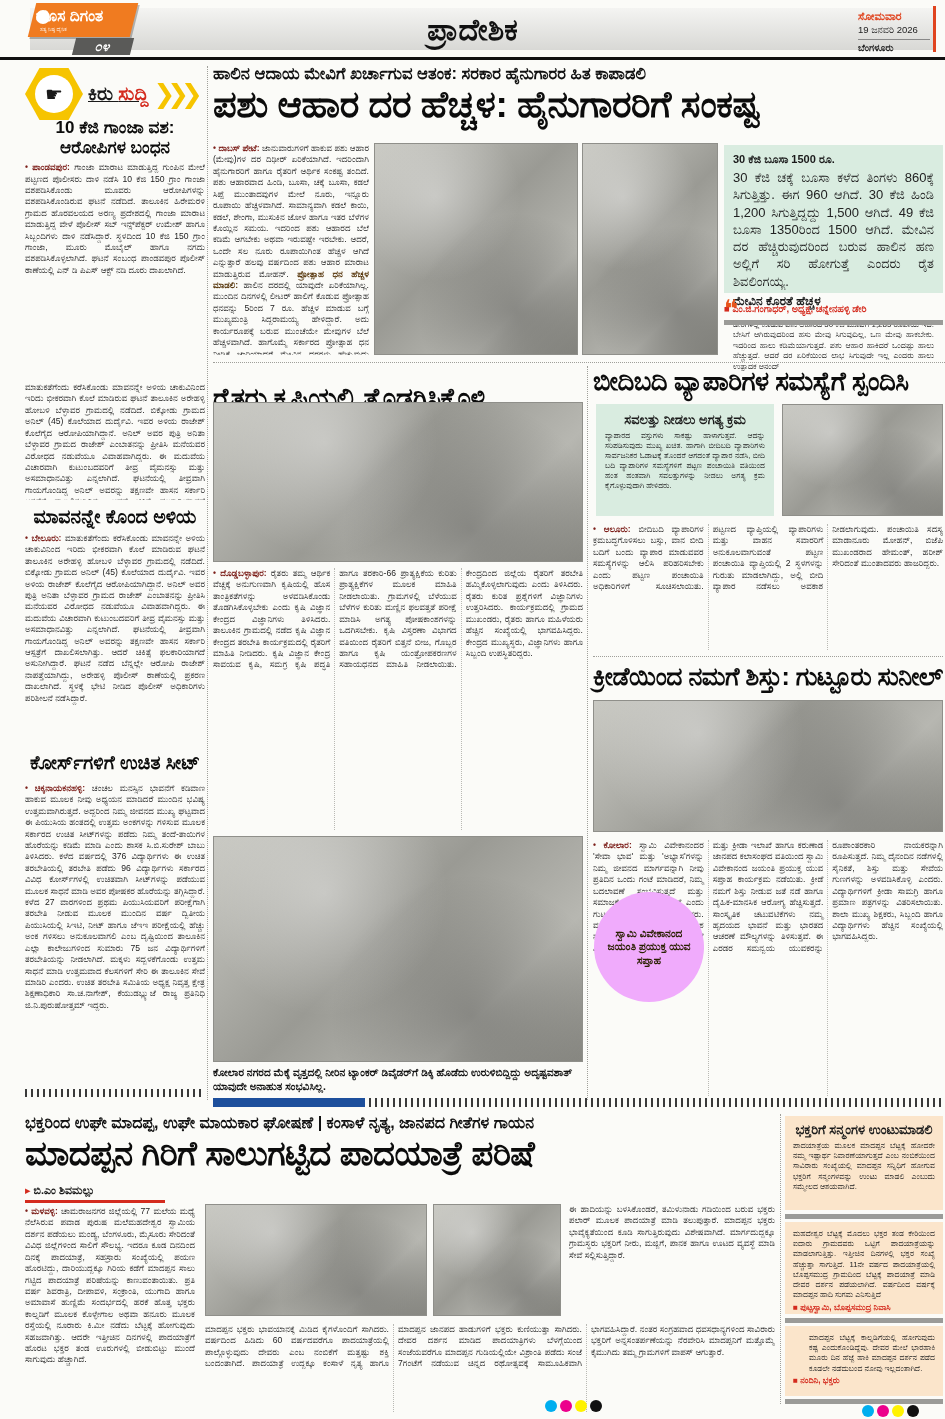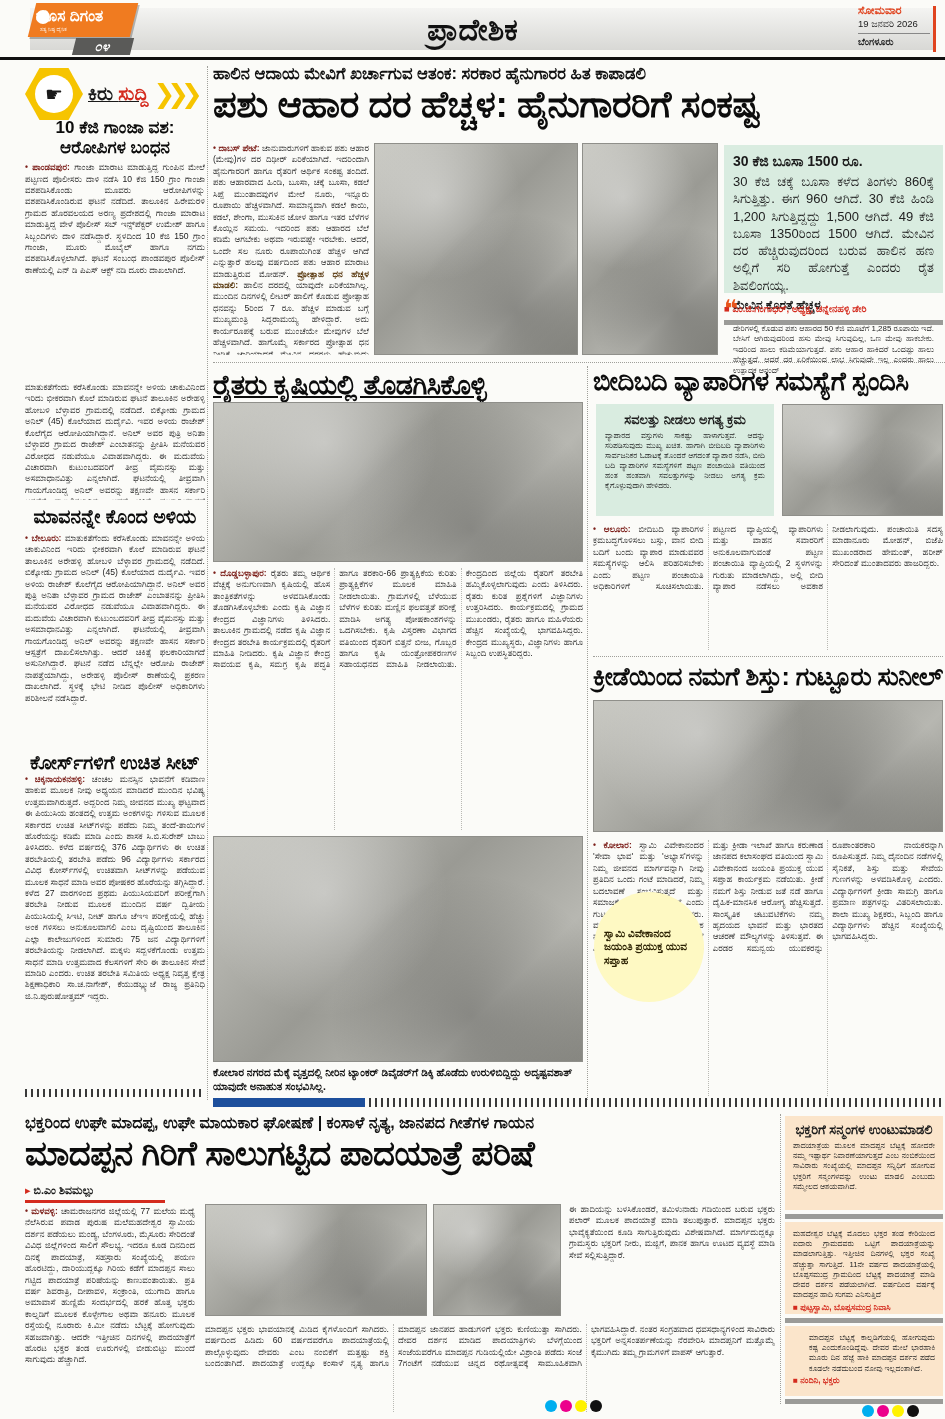--- a/index.html
+++ b/index.html
@@ -30,39 +30,39 @@
   .cmyk span{width:12px;height:12px;border-radius:50%;display:inline-block;}
   .caption{font-weight:bold;font-size:10.5px;line-height:1.3;color:#111;}
   
   .band{background:linear-gradient(#f4f4f2,#d8d8d5);}
   .logo-skew{background:#f07b20;transform:skewX(-14deg);box-shadow:2px 2px 0 rgba(0,0,0,.25);}
   .num-skew{background:#5a5a58;transform:skewX(-14deg);color:#fff;text-align:center;}
   .badge-hex{width:58px;height:52px;background:#f6c400;clip-path:polygon(25% 0,75% 0,100% 50%,75% 100%,25% 100%,0 50%);
              display:flex;align-items:center;justify-content:center;}
   .badge-hex .hand{background:#fff;border-radius:50%;width:38px;height:38px;display:flex;align-items:center;justify-content:center;font-size:20px;}
   .chev{color:#f6c400;font-weight:900;font-size:26px;letter-spacing:-8px;}
-  .circle-note{border-radius:50%;background:#fef9c3;display:flex;align-items:center;justify-content:center;
-               font-weight:bold;color:#2a2000;padding:10px;box-sizing:border-box;}
+  .circle-note{border-radius:50%;background:#f0abfc;display:flex;align-items:center;justify-content:center;
+               text-align:center;font-weight:bold;color:#2a2000;padding:10px;box-sizing:border-box;}
   .side-head{font-weight:700;font-size:17px;text-align:center;line-height:1.15;color:#0c0c0c;}
 </style>
 </head>
 <body>
 
 <div class="page">
 
   <div class="abs band" style="left:30px;top:8px;width:905px;height:42px;"></div>
   <div class="abs" style="left:300px;top:13px;width:345px;text-align:center;font-size:30px;font-weight:800;color:#111;">ಪ್ರಾದೇಶಿಕ</div>
 
   <div class="abs logo-skew" style="left:32px;top:3px;width:102px;height:34px;"></div>
   <div class="abs" style="left:36px;top:7px;width:100px;color:#fff;font-weight:800;font-size:15.5px;white-space:nowrap;">ಹೊಸ ದಿಗಂತ</div>
   <div class="abs" style="left:40px;top:26px;width:95px;color:#fff;font-size:5.5px;">ಸತ್ಯ ನಿಷ್ಠ ದೈನಿಕ</div>
   <div class="abs" style="left:36px;top:10px;width:14px;height:14px;border-radius:50%;background:#fff;"></div>
   <div class="abs num-skew" style="left:74px;top:38px;width:58px;height:17px;font-weight:800;font-size:13px;line-height:17px;">೦೪</div>
 
-  <div class="abs" style="left:858px;top:4px;width:72px;text-align:left;">
+  <div class="abs" style="left:858px;top:10px;width:72px;text-align:left;">
     <div style="color:#e0441f;font-weight:800;font-size:11px;">ಸೋಮವಾರ</div>
     <div style="font-size:9.5px;color:#222;margin-top:1px;">19 ಜನವರಿ 2026</div>
     <div style="border-top:1px solid #888;margin-top:3px;padding-top:2px;font-size:9.5px;font-weight:700;color:#222;">ಬೆಂಗಳೂರು</div>
   </div>
   <div class="abs" style="left:933px;top:6px;width:3px;height:46px;background:#e0441f;"></div>
   <div class="abs" style="left:0;top:57px;width:945px;height:3px;background:#111;"></div>
 
   <div class="abs dotline-v" style="left:207px;top:66px;height:1034px;"></div>
 
   <div class="abs" style="left:25px;top:74px;width:180px;height:40px;display:flex;align-items:center;gap:5px;">
@@ -88,55 +88,55 @@
     <div class="body-text jt" style="height:118px;">ಮಾತುಕತೆಗೆಂದು ಕರೆಸಿಕೊಂಡು ಮಾವನನ್ನೇ ಅಳಿಯ ಚಾಕುವಿನಿಂದ ಇರಿದು ಭೀಕರವಾಗಿ ಕೊಲೆ ಮಾಡಿರುವ ಘಟನೆ ತಾಲೂಕಿನ ಅರೇಹಳ್ಳಿ ಹೋಬಳಿ ಬೆಳ್ಳಾವರ ಗ್ರಾಮದಲ್ಲಿ ನಡೆದಿದೆ. ಬಿಕ್ಕೋಡು ಗ್ರಾಮದ ಅನಿಲ್ (45) ಕೊಲೆಯಾದ ದುರ್ದೈವಿ. ಇವರ ಅಳಿಯ ರಾಜೇಶ್ ಕೊಲೆಗೈದ ಆರೋಪಿಯಾಗಿದ್ದಾನೆ. ಅನಿಲ್ ಅವರ ಪುತ್ರಿ ಅನಿತಾ ಬೆಳ್ಳಾವರ ಗ್ರಾಮದ ರಾಜೇಶ್ ಎಂಬಾತನನ್ನು ಪ್ರೀತಿಸಿ ಮನೆಯವರ ವಿರೋಧದ ನಡುವೆಯೂ ವಿವಾಹವಾಗಿದ್ದರು. ಈ ಮದುವೆಯ ವಿಚಾರವಾಗಿ ಕುಟುಂಬದವರಿಗೆ ತೀವ್ರ ವೈಮನಸ್ಸು ಮತ್ತು ಅಸಮಾಧಾನವಿತ್ತು ಎನ್ನಲಾಗಿದೆ. ಘಟನೆಯಲ್ಲಿ ತೀವ್ರವಾಗಿ ಗಾಯಗೊಂಡಿದ್ದ ಅನಿಲ್ ಅವರನ್ನು ತಕ್ಷಣವೇ ಹಾಸನ ಸರ್ಕಾರಿ ಆಸ್ಪತ್ರೆಗೆ ದಾಖಲಿಸಲಾಗಿತ್ತು. ಆದರೆ ಚಿಕಿತ್ಸೆ ಫಲಕಾರಿಯಾಗದೆ ಅಸುನೀಗಿದ್ದಾರೆ. ಘಟನೆ ನಡೆದ ಬೆನ್ನಲ್ಲೇ ಆರೋಪಿ ರಾಜೇಶ್ ನಾಪತ್ತೆಯಾಗಿದ್ದು, ಅರೇಹಳ್ಳಿ ಪೊಲೀಸ್ ಠಾಣೆಯಲ್ಲಿ ಪ್ರಕರಣ ದಾಖಲಾಗಿದೆ. ಸ್ಥಳಕ್ಕೆ ಭೇಟಿ ನೀಡಿದ ಪೊಲೀಸ್ ಅಧಿಕಾರಿಗಳು ಪರಿಶೀಲನೆ ನಡೆಸಿದ್ದಾರೆ.</div>
     <div class="side-head" style="font-size:19px;margin-top:6px;">ಮಾವನನ್ನೇ ಕೊಂದ ಅಳಿಯ</div>
     <div class="body-text jt" style="margin-top:5px;height:212px;">
       <span class="lead-in">• ಬೇಲೂರು:</span>
       <span>ಮಾತುಕತೆಗೆಂದು ಕರೆಸಿಕೊಂಡು ಮಾವನನ್ನೇ ಅಳಿಯ ಚಾಕುವಿನಿಂದ ಇರಿದು ಭೀಕರವಾಗಿ ಕೊಲೆ ಮಾಡಿರುವ ಘಟನೆ ತಾಲೂಕಿನ ಅರೇಹಳ್ಳಿ ಹೋಬಳಿ ಬೆಳ್ಳಾವರ ಗ್ರಾಮದಲ್ಲಿ ನಡೆದಿದೆ. ಬಿಕ್ಕೋಡು ಗ್ರಾಮದ ಅನಿಲ್ (45) ಕೊಲೆಯಾದ ದುರ್ದೈವಿ. ಇವರ ಅಳಿಯ ರಾಜೇಶ್ ಕೊಲೆಗೈದ ಆರೋಪಿಯಾಗಿದ್ದಾನೆ. ಅನಿಲ್ ಅವರ ಪುತ್ರಿ ಅನಿತಾ ಬೆಳ್ಳಾವರ ಗ್ರಾಮದ ರಾಜೇಶ್ ಎಂಬಾತನನ್ನು ಪ್ರೀತಿಸಿ ಮನೆಯವರ ವಿರೋಧದ ನಡುವೆಯೂ ವಿವಾಹವಾಗಿದ್ದರು. ಈ ಮದುವೆಯ ವಿಚಾರವಾಗಿ ಕುಟುಂಬದವರಿಗೆ ತೀವ್ರ ವೈಮನಸ್ಸು ಮತ್ತು ಅಸಮಾಧಾನವಿತ್ತು ಎನ್ನಲಾಗಿದೆ. ಘಟನೆಯಲ್ಲಿ ತೀವ್ರವಾಗಿ ಗಾಯಗೊಂಡಿದ್ದ ಅನಿಲ್ ಅವರನ್ನು ತಕ್ಷಣವೇ ಹಾಸನ ಸರ್ಕಾರಿ ಆಸ್ಪತ್ರೆಗೆ ದಾಖಲಿಸಲಾಗಿತ್ತು. ಆದರೆ ಚಿಕಿತ್ಸೆ ಫಲಕಾರಿಯಾಗದೆ ಅಸುನೀಗಿದ್ದಾರೆ. ಘಟನೆ ನಡೆದ ಬೆನ್ನಲ್ಲೇ ಆರೋಪಿ ರಾಜೇಶ್ ನಾಪತ್ತೆಯಾಗಿದ್ದು, ಅರೇಹಳ್ಳಿ ಪೊಲೀಸ್ ಠಾಣೆಯಲ್ಲಿ ಪ್ರಕರಣ ದಾಖಲಾಗಿದೆ. ಸ್ಥಳಕ್ಕೆ ಭೇಟಿ ನೀಡಿದ ಪೊಲೀಸ್ ಅಧಿಕಾರಿಗಳು ಪರಿಶೀಲನೆ ನಡೆಸಿದ್ದಾರೆ.</span>
     </div>
   </div>
 
   <div class="abs" style="left:25px;top:752px;width:180px;">
     <div class="side-head" style="font-size:19px;">ಕೋರ್ಸ್‌ಗಳಿಗೆ ಉಚಿತ ಸೀಟ್</div>
-    <div class="body-text jt" style="margin-top:0;height:300px;">
+    <div class="body-text jt" style="margin-top:9px;height:300px;">
       <span class="lead-in">• ಚಿಕ್ಕನಾಯಕನಹಳ್ಳಿ:</span>
       <span>ಚಂಚಲ ಮನಸ್ಸಿನ ಭಾವನೆಗೆ ಕಡಿವಾಣ ಹಾಕುವ ಮೂಲಕ ನೀವು ಅಧ್ಯಯನ ಮಾಡಿದರೆ ಮುಂದಿನ ಭವಿಷ್ಯ ಉತ್ತಮವಾಗಿರುತ್ತದೆ. ಅದ್ದರಿಂದ ನಿಮ್ಮ ಜೀವನದ ಮುಖ್ಯ ಘಟ್ಟವಾದ ಈ ಪಿಯುಸಿಯ ಹಂತದಲ್ಲಿ ಉತ್ತಮ ಅಂಕಗಳನ್ನು ಗಳಿಸುವ ಮೂಲಕ ಸರ್ಕಾರದ ಉಚಿತ ಸೀಟ್‌ಗಳನ್ನು ಪಡೆದು ನಿಮ್ಮ ತಂದೆ-ತಾಯಿಗಳ ಹೊರೆಯನ್ನು ಕಡಿಮೆ ಮಾಡಿ ಎಂದು ಶಾಸಕ ಸಿ.ಬಿ.ಸುರೇಶ್ ಬಾಬು ತಿಳಿಸಿದರು. ಕಳೆದ ವರ್ಷದಲ್ಲಿ 376 ವಿದ್ಯಾರ್ಥಿಗಳು ಈ ಉಚಿತ ತರಬೇತಿಯಲ್ಲಿ ತರಬೇತಿ ಪಡೆದು 96 ವಿದ್ಯಾರ್ಥಿಗಳು ಸರ್ಕಾರದ ವಿವಿಧ ಕೋರ್ಸ್‌ಗಳಲ್ಲಿ ಉಚಿತವಾಗಿ ಸೀಟ್‌ಗಳನ್ನು ಪಡೆಯುವ ಮೂಲಕ ಸಾಧನೆ ಮಾಡಿ ಅವರ ಪೋಷಕರ ಹೊರೆಯನ್ನು ತಗ್ಗಿಸಿದ್ದಾರೆ. ಕಳೆದ 27 ವಾರಗಳಿಂದ ಪ್ರಥಮ ಪಿಯುಸಿಯವರಿಗೆ ಪರೀಕ್ಷೆಗಾಗಿ ತರಬೇತಿ ನೀಡುವ ಮೂಲಕ ಮುಂದಿನ ವರ್ಷ ದ್ವಿತೀಯ ಪಿಯುಸಿಯಲ್ಲಿ ಸಿಇಟಿ, ನೀಟ್ ಹಾಗೂ ಜೆಇಇ ಪರೀಕ್ಷೆಯಲ್ಲಿ ಹೆಚ್ಚು ಅಂಕ ಗಳಿಸಲು ಅನುಕೂಲವಾಗಲಿ ಎಂಬ ದೃಷ್ಟಿಯಿಂದ ತಾಲೂಕಿನ ಎಲ್ಲಾ ಕಾಲೇಜುಗಳಿಂದ ಸುಮಾರು 75 ಜನ ವಿದ್ಯಾರ್ಥಿಗಳಿಗೆ ತರಬೇತಿಯನ್ನು ನೀಡಲಾಗಿದೆ. ಮಕ್ಕಳು ಸದ್ಬಳಕೆಗೊಂಡು ಉತ್ತಮ ಸಾಧನೆ ಮಾಡಿ ಉತ್ತಮವಾದ ಕೆಲಸಗಳಿಗೆ ಸೇರಿ ಈ ತಾಲೂಕಿನ ಸೇವೆ ಮಾಡಿರಿ ಎಂದರು. ಉಚಿತ ತರಬೇತಿ ಸಮಿತಿಯ ಅಧ್ಯಕ್ಷ ನಿವೃತ್ತ ಕ್ಷೇತ್ರ ಶಿಕ್ಷಣಾಧಿಕಾರಿ ಸಾ.ಚ.ನಾಗೇಶ್, ಕೆಯುಡಬ್ಲ್ಯುಜೆ ರಾಜ್ಯ ಪ್ರತಿನಿಧಿ ಜಿ.ನಿ.ಪುರುಷೋತ್ತಮ್ ಇದ್ದರು.</span>
     </div>
   </div>
 
   <div class="abs kicker" style="left:213px;top:64px;width:730px;font-size:16.5px;">ಹಾಲಿನ ಆದಾಯ ಮೇವಿಗೆ ಖರ್ಚಾಗುವ ಆತಂಕ: ಸರಕಾರ ಹೈನುಗಾರರ ಹಿತ ಕಾಪಾಡಲಿ</div>
   <div class="abs headline" style="left:213px;top:86px;width:732px;font-size:37px;">ಪಶು ಆಹಾರ ದರ ಹೆಚ್ಚಳ: ಹೈನುಗಾರರಿಗೆ ಸಂಕಷ್ಟ</div>
 
   <div class="abs body-text jt" style="left:213px;top:143px;width:156px;height:212px;">
     <span class="lead-in">• ದಾಬಸ್ ಪೇಟೆ:</span>
     <span>ಜಾನುವಾರುಗಳಿಗೆ ಹಾಕುವ ಪಶು ಆಹಾರ (ಮೇವು)ಗಳ ದರ ದಿಢೀರ್ ಏರಿಕೆಯಾಗಿದೆ. ಇದರಿಂದಾಗಿ ಹೈನುಗಾರರಿಗೆ ಹಾಗೂ ರೈತರಿಗೆ ಆರ್ಥಿಕ ಸಂಕಷ್ಟ ತಂದಿದೆ. ಪಶು ಆಹಾರವಾದ ಹಿಂಡಿ, ಬೂಸಾ, ಚಕ್ಕೆ ಬೂಸಾ, ಕಡಲೆ ಸಿಪ್ಪೆ ಮುಂತಾದವುಗಳ ಮೇಲೆ ನೂರು, ಇನ್ನೂರು ರೂಪಾಯಿ ಹೆಚ್ಚಳವಾಗಿದೆ. ಸಾಮಾನ್ಯವಾಗಿ ಕಡಲೆ ಕಾಯಿ, ಕಡಲೆ, ಶೇಂಗಾ, ಮುಸುಕಿನ ಜೋಳ ಹಾಗೂ ಇತರ ಬೆಳೆಗಳ ಕೊಯ್ಲಿನ ಸಮಯ. ಇದರಿಂದ ಪಶು ಆಹಾರದ ಬೆಲೆ ಕಡಿಮೆ ಆಗಬೇಕು ಅಥವಾ ಇರುವಷ್ಟೇ ಇರಬೇಕು. ಆದರೆ, ಒಂದೇ ಸಲ ನೂರು ರೂಪಾಯಿಗಿಂತ ಹೆಚ್ಚಳ ಆಗಿದೆ ಎನ್ನುತ್ತಾರೆ ಹಲವು ವರ್ಷದಿಂದ ಪಶು ಆಹಾರ ಮಾರಾಟ ಮಾಡುತ್ತಿರುವ ಮೋಹನ್.</span>
     <span class="lead-in" style="color:#5a3a10;">ಪ್ರೋತ್ಸಾಹ ಧನ ಹೆಚ್ಚಳ ಮಾಡಲಿ:</span>
     <span>ಹಾಲಿನ ದರದಲ್ಲಿ ಯಾವುದೇ ಏರಿಕೆಯಾಗಿಲ್ಲ. ಮುಂದಿನ ದಿನಗಳಲ್ಲಿ ಲೀಟರ್ ಹಾಲಿಗೆ ಕೊಡುವ ಪ್ರೋತ್ಸಾಹ ಧನವನ್ನು 5ರಿಂದ 7 ರೂ. ಹೆಚ್ಚಳ ಮಾಡುವ ಬಗ್ಗೆ ಮುಖ್ಯಮಂತ್ರಿ ಸಿದ್ದರಾಮಯ್ಯ ಹೇಳಿದ್ದಾರೆ. ಅದು ಕಾರ್ಯರೂಪಕ್ಕೆ ಬರುವ ಮುಂಚೆಯೇ ಮೇವುಗಳ ಬೆಲೆ ಹೆಚ್ಚಳವಾಗಿದೆ. ಹಾಗೊಮ್ಮೆ ಸರ್ಕಾರದ ಪ್ರೋತ್ಸಾಹ ಧನ ನೀಡಿಕೆ ಜಾರಿಯಾದರೆ ಮೇವಿನ ದರಗಳು ಹೆಚ್ಚುವುದು ಎನ್ನುತ್ತಾರೆ ಹಾಲು ಉತ್ಪಾದಕರು.</span>
   </div>
 
   <div class="abs photo" style="left:374px;top:143px;width:204px;height:212px;"></div>
   <div class="abs photo" style="left:582px;top:143px;width:136px;height:212px;"></div>
 
   <div class="abs greenbox" style="left:724px;top:145px;width:219px;height:148px;">
-    <div style="font-size:14px;font-weight:800;">30 ಕೆಜಿ ಬೂಸಾ 1500 ರೂ.</div>
+    <div style="font-size:11px;font-weight:800;">30 ಕೆಜಿ ಬೂಸಾ 1500 ರೂ.</div>
     <div class="body-text jt" style="font-size:13px;margin-top:3px;">30 ಕೆಜಿ ಚಕ್ಕೆ ಬೂಸಾ ಕಳೆದ ತಿಂಗಳು 860ಕ್ಕೆ ಸಿಗುತ್ತಿತ್ತು. ಈಗ 960 ಆಗಿದೆ. 30 ಕೆಜಿ ಹಿಂಡಿ 1,200 ಸಿಗುತ್ತಿದ್ದದ್ದು 1,500 ಆಗಿದೆ. 49 ಕೆಜಿ ಬೂಸಾ 1350ರಿಂದ 1500 ಆಗಿದೆ. ಮೇವಿನ ದರ ಹೆಚ್ಚಿರುವುದರಿಂದ ಬರುವ ಹಾಲಿನ ಹಣ ಅಲ್ಲಿಗೆ ಸರಿ ಹೋಗುತ್ತೆ ಎಂದರು ರೈತ ಶಿವಲಿಂಗಯ್ಯ.</div>
     <div style="font-size:12px;font-weight:800;margin-top:4px;">ಮೇವಿನ ಕೊರತೆ ಹೆಚ್ಚಳ</div>
     <div class="body-text jt" style="font-size:7.9px;margin-top:12px;">ಡೇರಿಗಳಲ್ಲಿ ಕೊಡುವ ಪಶು ಆಹಾರದ 50 ಕೆಜಿ ಮೂಟೆಗೆ 1,285 ರೂಪಾಯಿ ಇದೆ. ಬೇಸಿಗೆ ಆಗಿರುವುದರಿಂದ ಹಸು ಮೇವು ಸಿಗುವುದಿಲ್ಲ, ಒಣ ಮೇವು ಹಾಕಬೇಕು. ಇದರಿಂದ ಹಾಲು ಕಡಿಮೆಯಾಗುತ್ತದೆ. ಪಶು ಆಹಾರ ಹಾಕಿದರೆ ಒಂದಷ್ಟು ಹಾಲು ಹೆಚ್ಚುತ್ತದೆ. ಆದರೆ ದರ ಏರಿಕೆಯಿಂದ ಲಾಭ ಸಿಗುವುದೇ ಇಲ್ಲ ಎಂದರು ಹಾಲು ಉತ್ಪಾದಕ ಆನಂದ್</div>
   </div>
 
   <div class="abs" style="left:724px;top:300px;width:219px;">
     <span class="qicon abs" style="left:0;top:2px;">❝</span>
     <div class="red-attr" style="font-size:9.5px;margin-top:3px;">■ ಎಂ.ಜಿ.ಗಂಗಾಧರ್, ಅಧ್ಯಕ್ಷ, ಚನ್ನೇನಹಳ್ಳಿ ಡೇರಿ</div>
     <div class="graybar" style="margin-top:5px;"></div>
   </div>
 
   <div class="abs dotline-h" style="left:213px;top:362px;width:732px;"></div>
 
-  <div class="abs headline" style="left:213px;top:371px;width:370px;font-size:27px;text-decoration:underline;">ರೈತರು ಕೃಷಿಯಲ್ಲಿ ತೊಡಗಿಸಿಕೊಳ್ಳಿ</div>
+  <div class="abs headline" style="left:213px;top:384px;width:370px;font-size:27px;">ರೈತರು ಕೃಷಿಯಲ್ಲಿ ತೊಡಗಿಸಿಕೊಳ್ಳಿ</div>
   <div class="abs photo" style="left:213px;top:402px;width:370px;height:160px;"></div>
   <div class="abs body-text jt cols3" style="left:213px;top:568px;width:370px;height:262px;">
     <span class="lead-in">• ದೊಡ್ಡಬಳ್ಳಾಪುರ:</span>
     <span>ರೈತರು ತಮ್ಮ ಆರ್ಥಿಕ ವೆಚ್ಚಕ್ಕೆ ಅನುಗುಣವಾಗಿ ಕೃಷಿಯಲ್ಲಿ ಹೊಸ ತಾಂತ್ರಿಕತೆಗಳನ್ನು ಅಳವಡಿಸಿಕೊಂಡು ತೊಡಗಿಸಿಕೊಳ್ಳಬೇಕು ಎಂದು ಕೃಷಿ ವಿಜ್ಞಾನ ಕೇಂದ್ರದ ವಿಜ್ಞಾನಿಗಳು ತಿಳಿಸಿದರು. ತಾಲೂಕಿನ ಗ್ರಾಮದಲ್ಲಿ ನಡೆದ ಕೃಷಿ ವಿಜ್ಞಾನ ಕೇಂದ್ರದ ತರಬೇತಿ ಕಾರ್ಯಕ್ರಮದಲ್ಲಿ ರೈತರಿಗೆ ಮಾಹಿತಿ ನೀಡಿದರು. ಕೃಷಿ ವಿಜ್ಞಾನ ಕೇಂದ್ರ ಸಾವಯವ ಕೃಷಿ, ಸಮಗ್ರ ಕೃಷಿ ಪದ್ಧತಿ ಹಾಗೂ ತರಕಾರಿ-66 ಪ್ರಾತ್ಯಕ್ಷಿಕೆಯ ಕುರಿತು ಪ್ರಾತ್ಯಕ್ಷಿಕೆಗಳ ಮೂಲಕ ಮಾಹಿತಿ ನೀಡಲಾಯಿತು. ಗ್ರಾಮಗಳಲ್ಲಿ ಬೆಳೆಯುವ ಬೆಳೆಗಳ ಕುರಿತು ಮಣ್ಣಿನ ಫಲವತ್ತತೆ ಪರೀಕ್ಷೆ ಮಾಡಿಸಿ ಅಗತ್ಯ ಪೋಷಕಾಂಶಗಳನ್ನು ಒದಗಿಸಬೇಕು. ಕೃಷಿ ವಿಸ್ತರಣಾ ವಿಭಾಗದ ವತಿಯಿಂದ ರೈತರಿಗೆ ಬಿತ್ತನೆ ಬೀಜ, ಗೊಬ್ಬರ ಹಾಗೂ ಕೃಷಿ ಯಂತ್ರೋಪಕರಣಗಳ ಸಹಾಯಧನದ ಮಾಹಿತಿ ನೀಡಲಾಯಿತು. ಕೇಂದ್ರದಿಂದ ಜಿಲ್ಲೆಯ ರೈತರಿಗೆ ತರಬೇತಿ ಹಮ್ಮಿಕೊಳ್ಳಲಾಗುವುದು ಎಂದು ತಿಳಿಸಿದರು. ರೈತರು ಕುರಿತ ಪ್ರಶ್ನೆಗಳಿಗೆ ವಿಜ್ಞಾನಿಗಳು ಉತ್ತರಿಸಿದರು. ಕಾರ್ಯಕ್ರಮದಲ್ಲಿ ಗ್ರಾಮದ ಮುಖಂಡರು, ರೈತರು ಹಾಗೂ ಮಹಿಳೆಯರು ಹೆಚ್ಚಿನ ಸಂಖ್ಯೆಯಲ್ಲಿ ಭಾಗವಹಿಸಿದ್ದರು. ಕೇಂದ್ರದ ಮುಖ್ಯಸ್ಥರು, ವಿಜ್ಞಾನಿಗಳು ಹಾಗೂ ಸಿಬ್ಬಂದಿ ಉಪಸ್ಥಿತರಿದ್ದರು.</span>
   </div>
   <div class="abs photo" style="left:213px;top:836px;width:370px;height:226px;"></div>
   <div class="abs caption" style="left:213px;top:1066px;width:360px;">ಕೋಲಾರ ನಗರದ ಮೆಕ್ಕೆ ವೃತ್ತದಲ್ಲಿ ನೀರಿನ ಟ್ಯಾಂಕರ್ ಡಿವೈಡರ್‌ಗೆ ಡಿಕ್ಕಿ ಹೊಡೆದು ಉರುಳಿಬಿದ್ದಿದ್ದು ಅದೃಷ್ಟವಶಾತ್ ಯಾವುದೇ ಅನಾಹುತ ಸಂಭವಿಸಿಲ್ಲ.</div>
   <div class="abs bluebar" style="left:213px;top:1098px;width:152px;height:9px;"></div>
   <div class="abs stripes" style="left:369px;top:1098px;width:576px;height:9px;"></div>
   <div class="abs stripes" style="left:25px;top:1089px;width:180px;height:8px;"></div>

